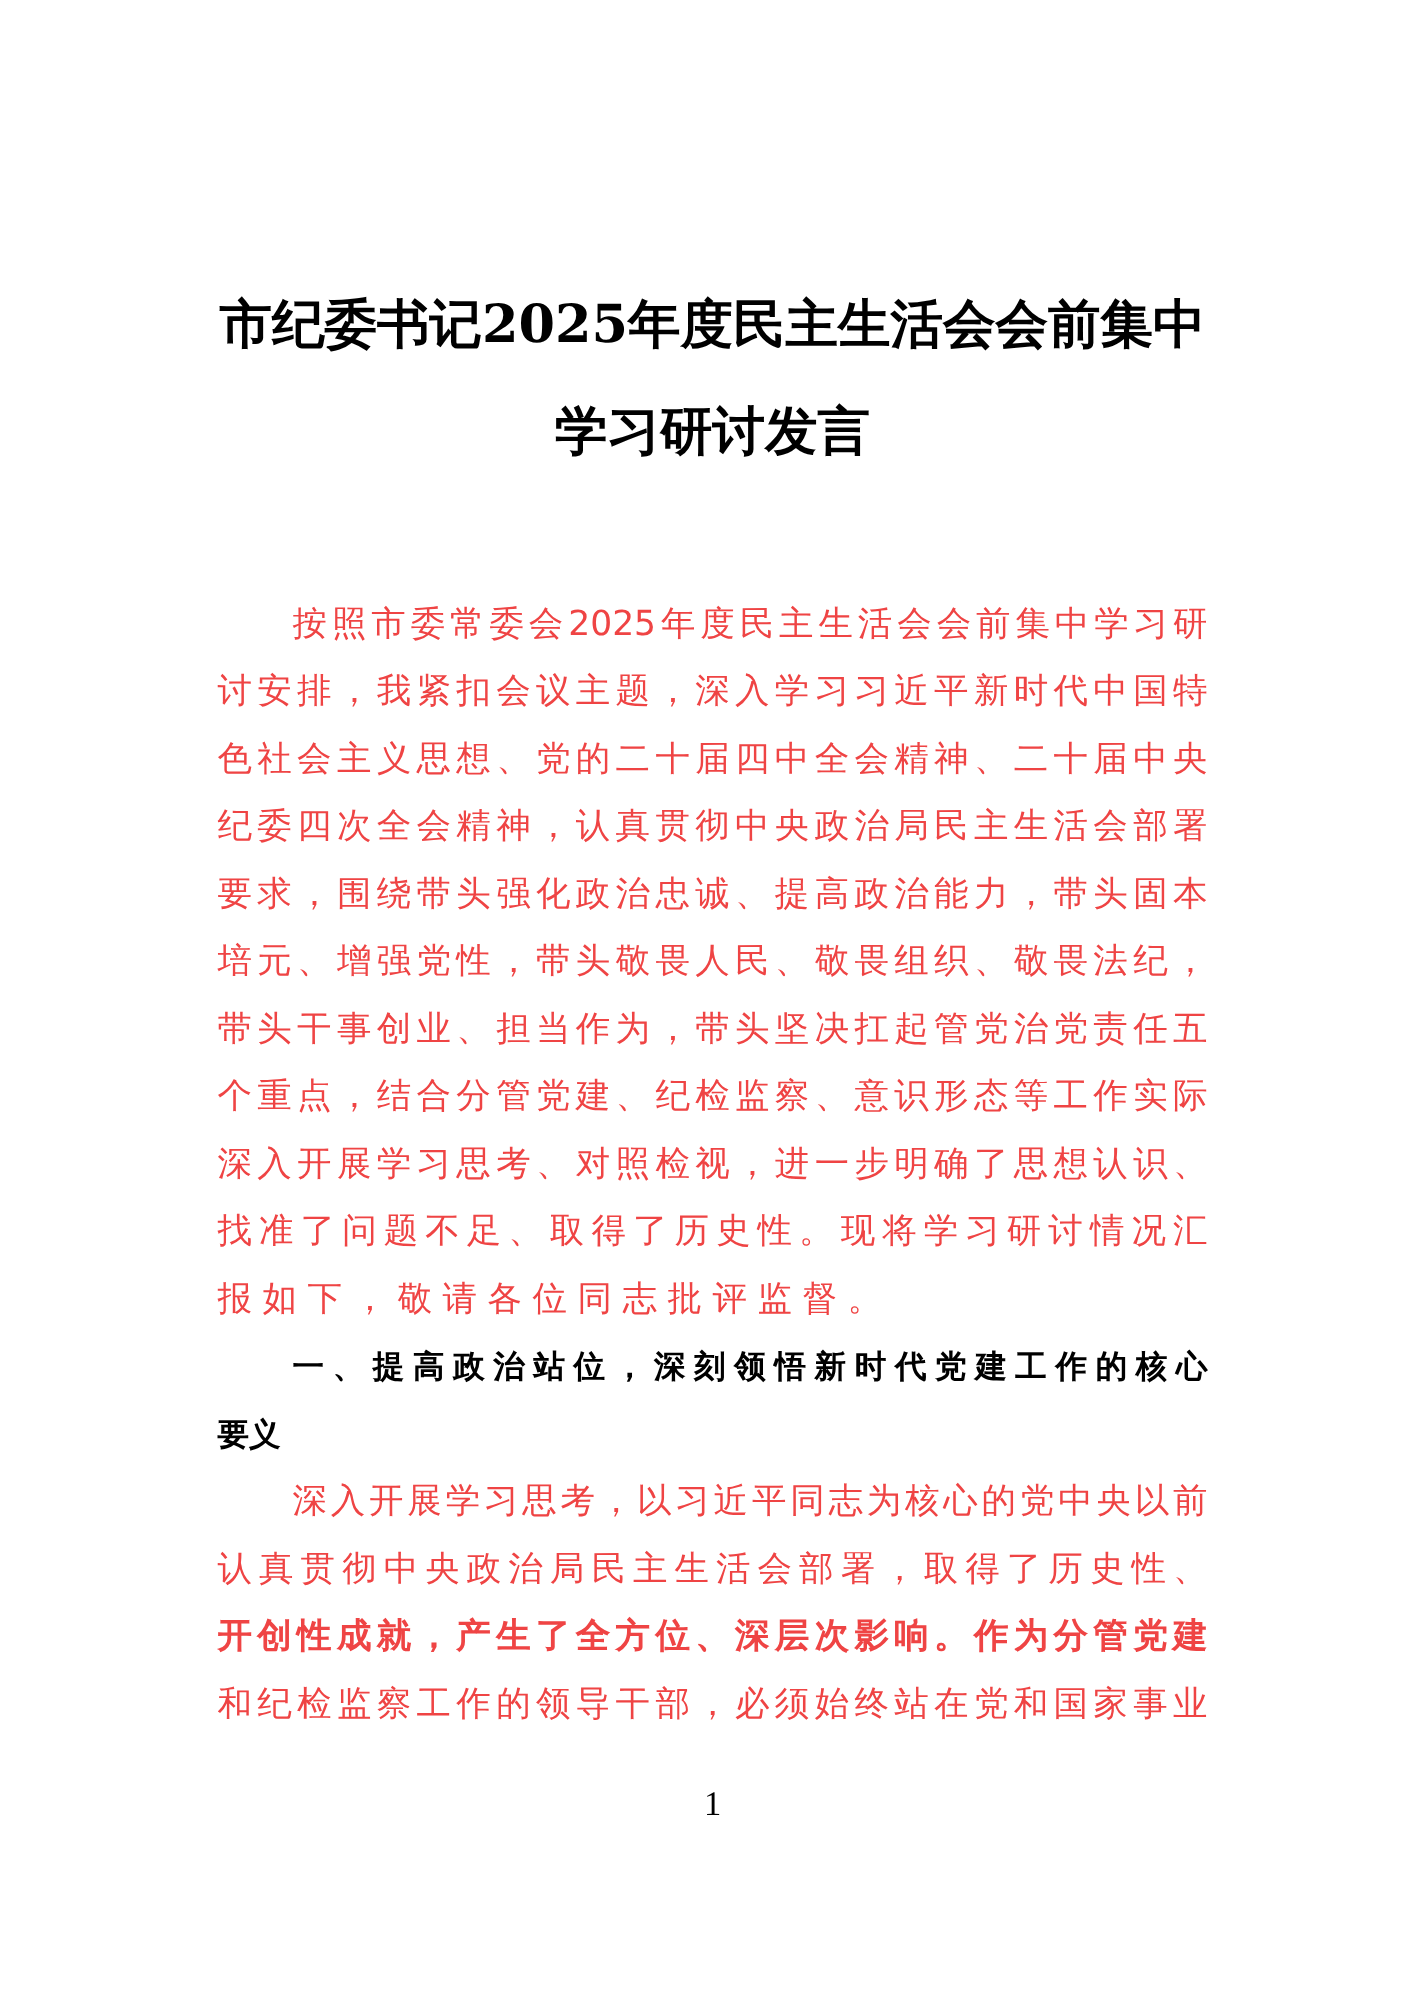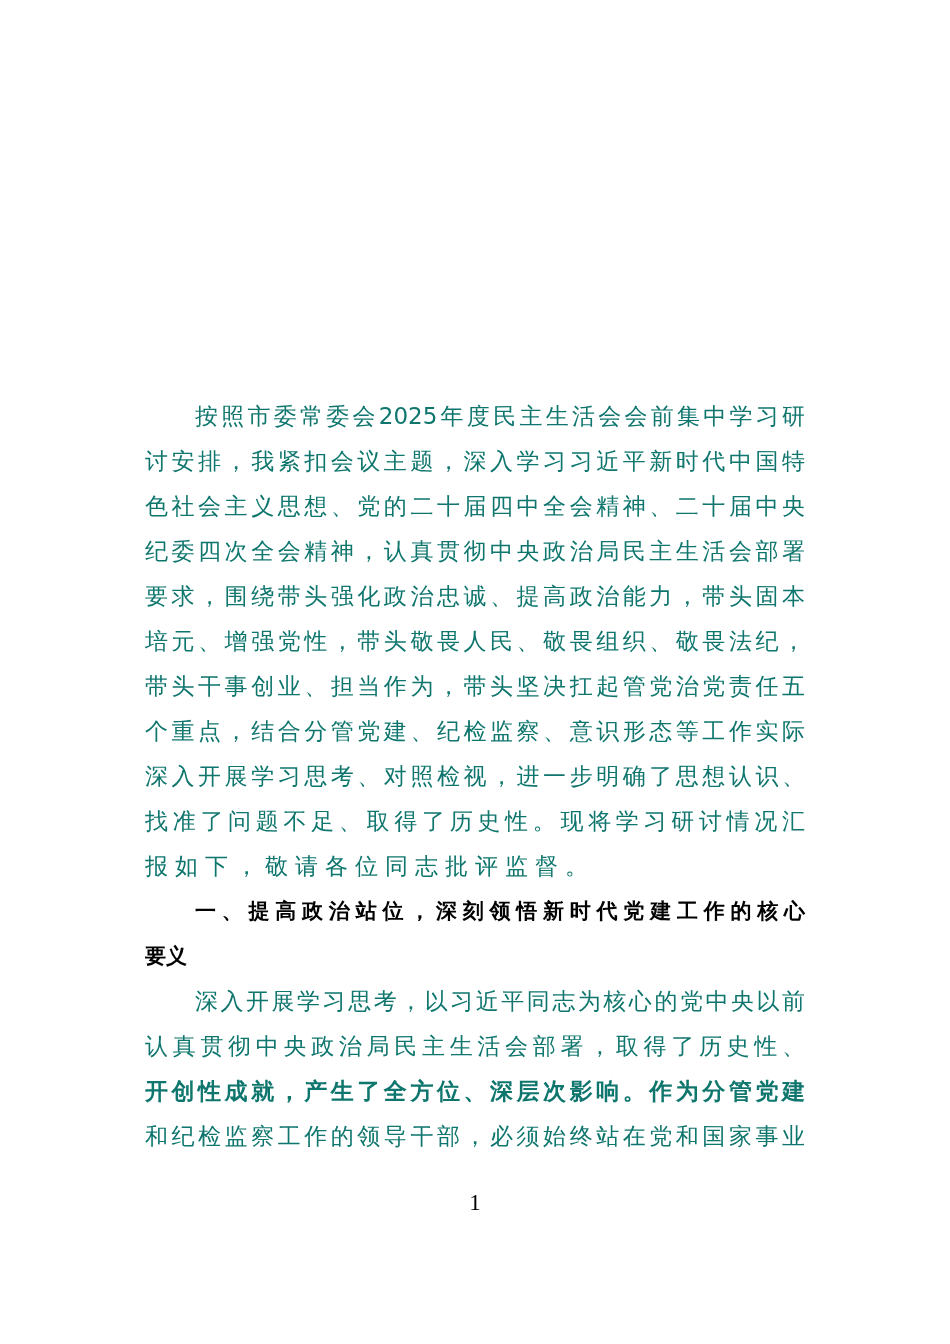--- a/index.html
+++ b/index.html
@@ -9,40 +9,42 @@
     position: absolute; left: 145px; width: 660px; text-align: center;
     font-family: "DejaVu Serif", "Liberation Serif", serif;
     font-weight: bold; font-size: 35px; line-height: 40px; white-space: nowrap;
     letter-spacing: 0px;
   }
   .line {
     position: absolute; left: 145px; width: 660px;
     font-family: "DejaVu Sans", "Liberation Sans", sans-serif;
     font-size: 23px; line-height: 30px; white-space: nowrap;
     text-align: justify; text-align-last: justify;
-    color: #0f766e;
+    color: #ef4444;
   }
   .line.last { text-align-last: left; letter-spacing: 7px; }
   .line.indent { left: 195px; width: 610px; }
   .heading {
     position: absolute; left: 195px; width: 610px;
     font-family: "DejaVu Sans", "Liberation Sans", sans-serif;
     font-weight: bold; font-size: 21px; line-height: 30px; white-space: nowrap;
     text-align: justify; text-align-last: justify; color: #000000;
   }
   .heading.cont { left: 145px; width: 660px; text-align-last: left; }
   .page-number {
     position: absolute; left: 0; width: 950px; top: 1189px; text-align: center;
     font-family: "Liberation Serif", "DejaVu Serif", serif; font-size: 23px; line-height: 28px;
   }
 </style>
 </head>
 <body>
 
 <div class="page">
+  <div class="title-line" style="top:197px;">市纪委书记2025年度民主生活会会前集中</div>
+  <div class="title-line" style="top:268px;">学习研讨发言</div>
 
   <div>
     <div class="line indent" style="top:401px;">按照市委常委会2025年度民主生活会会前集中学习研</div>
     <div class="line" style="top:446px;">讨安排，我紧扣会议主题，深入学习习近平新时代中国特</div>
     <div class="line" style="top:491px;">色社会主义思想、党的二十届四中全会精神、二十届中央</div>
     <div class="line" style="top:536px;">纪委四次全会精神，认真贯彻中央政治局民主生活会部署</div>
     <div class="line" style="top:581px;">要求，围绕带头强化政治忠诚、提高政治能力，带头固本</div>
     <div class="line" style="top:626px;">培元、增强党性，带头敬畏人民、敬畏组织、敬畏法纪，</div>
     <div class="line" style="top:671px;">带头干事创业、担当作为，带头坚决扛起管党治党责任五</div>
     <div class="line" style="top:716px;">个重点，结合分管党建、纪检监察、意识形态等工作实际</div>

